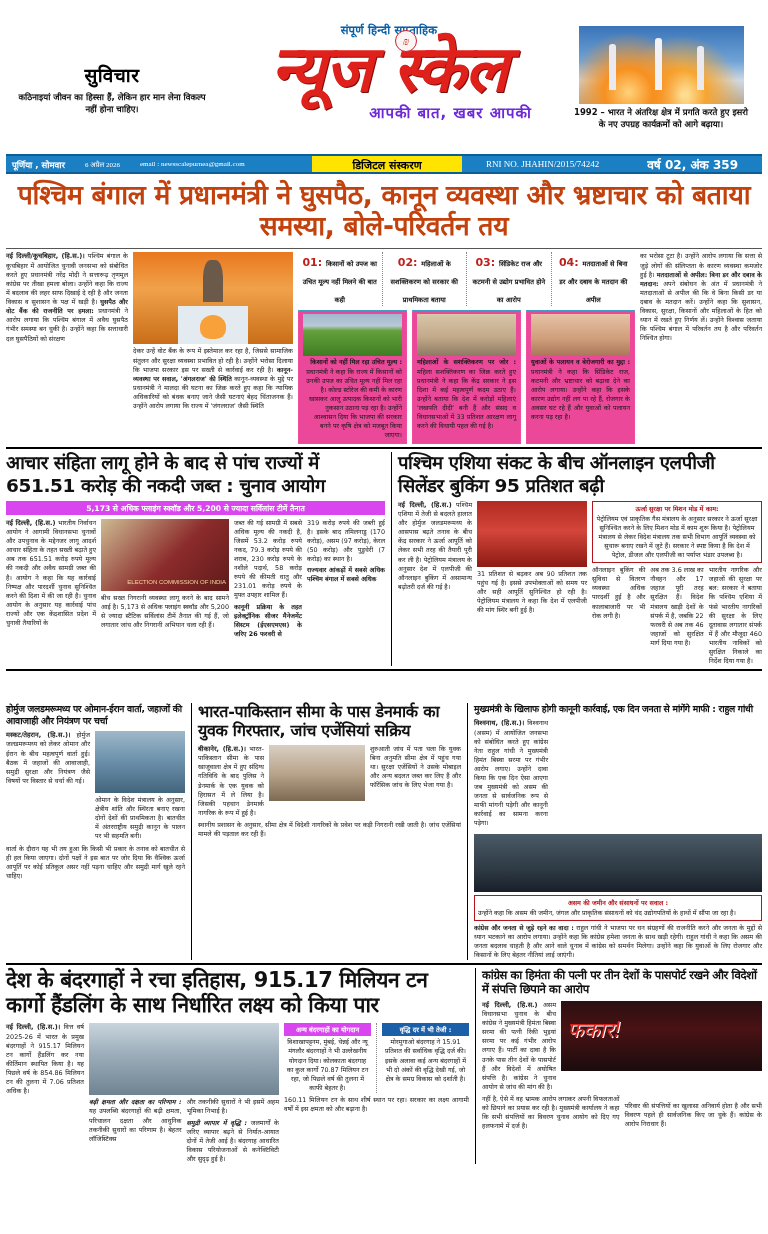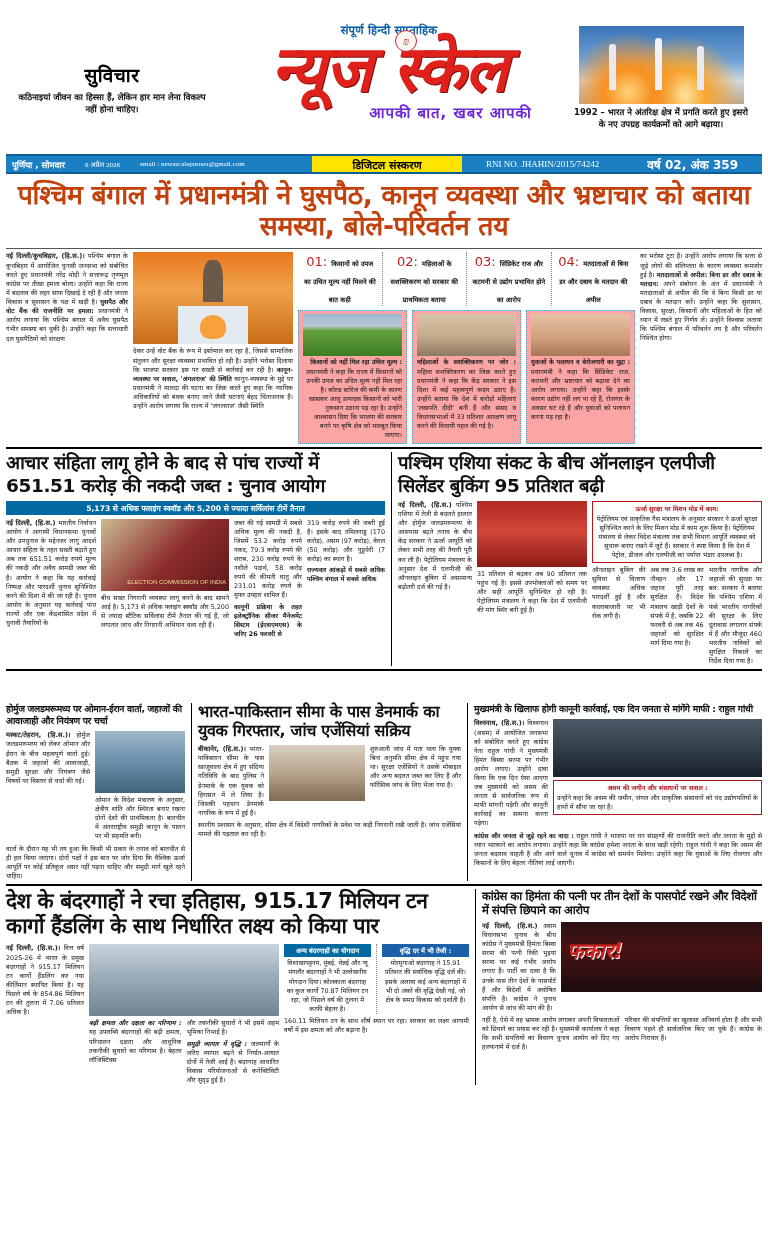--- a/index.html
+++ b/index.html
@@ -111,25 +111,25 @@
   .ph-crowd { background: linear-gradient(#d8c6a8 0%, #c2a98a 55%, #8d7a63 100%); }
   .ph-hands { background: linear-gradient(#e6c2a6 0%, #cf9d79 60%, #a9765a 100%); }
   .ph-money { background: linear-gradient(135deg,#cdbb92 0%, #8c2b2b 55%, #5e1a1a 100%); }
   .ph-cyl   { background: linear-gradient(#b22a22 0%, #d4453a 45%, #8b1b15 100%); }
   .ph-ship  { background: linear-gradient(#9fb7c9 0%, #6e93ad 45%, #43647d 100%); }
   .ph-room  { background: linear-gradient(#d8cfc2 0%, #b9a58c 50%, #7e6a52 100%); }
   .ph-rahul { background: linear-gradient(#4a5a66 0%, #2e3a44 60%, #18202a 100%); }
   .ph-port  { background: linear-gradient(#c9d5dd 0%, #9fb0bc 40%, #6f8391 100%); }
   .ph-himanta { background: linear-gradient(#2a1012 0%, #4a1214 40%, #1a0c0e 100%); }
   .dotted-box {
-    border: 1.6px dotted #4aa3c9; padding: 3px 4px; background: #fca5a5;
+    border: 1.6px dotted #4aa3c9; padding: 3px 4px; background: #ec4899;
   }
 
   .redbar {
-    background: #0369a1; color: #fff; font-weight: bold; text-align: center;
+    background: #d946ef; color: #fff; font-weight: bold; text-align: center;
     font-size: 7.6px; padding: 2px 4px; font-family: "DejaVu Sans", sans-serif;
   }
   .redbar-sm { font-size: 6.6px; }
   .bluebar {
     background: #1b5fa8; color: #fff; font-weight: bold; text-align: center;
     font-size: 6.6px; padding: 2px 4px; font-family: "DejaVu Sans", sans-serif;
   }
   .redhead-box { border: 1px solid #b4141b; }
   .redhead-box .hd { color: #b4141b; font-weight: bold; font-size: 6.4px;
     text-align: center; padding: 2px; font-family: "DejaVu Sans", sans-serif; }
@@ -138,21 +138,21 @@
   .s1 { display: flex; gap: 5px; }
   .s1 .c1 { width: 122px; }
   .s1 .c2 { width: 160px; }
   .s1 .c3 { flex: 1; }
   .s1 .c4 { width: 122px; }
 
   .points { display: flex; gap: 0; margin-bottom: 4px; }
   .pt { flex: 1; text-align: center; padding: 0 4px;
         border-right: 1px dotted #888; }
   .pt:last-child { border-right: none; }
-  .pt .num { color: #c0201c; font-weight: normal; font-size: 13px;
+  .pt .num { color: #c0201c; font-weight: bold; font-size: 11px;
              font-family: "DejaVu Sans", sans-serif; }
   .pt .txt { font-size: 6.6px; font-weight: bold; line-height: 1.35;
              font-family: "DejaVu Sans", sans-serif; display: inline; }
 
   
   .s2 { display: flex; gap: 6px; }
   .s2 .left { width: 386px; border-right: 1.5px solid #000; padding-right: 6px; }
   .s2 .right { flex: 1; }
   .sec2-head {
     font-family: "DejaVu Sans", sans-serif; font-weight: bold;
@@ -172,21 +172,21 @@
   .s4 { display: flex; gap: 6px; }
   .s4 .left { width: 470px; border-right: 1.5px solid #000; padding-right: 6px; }
   .s4 .right { flex: 1; }
   .sec4-head { font-family: "DejaVu Sans", sans-serif; font-weight: bold;
     font-size: 21px; line-height: 1.2; letter-spacing: -.4px; }
   .sec4-head.sm { font-size: 11.5px; line-height: 1.25; }
 
   .flexrow { display: flex; gap: 5px; }
   .capbold { font-weight: bold; font-size: 6.4px; font-family: "DejaVu Sans", sans-serif; font-style: italic; }
   .fakar {
-    position: absolute; color: #d0211c; font-weight: bold; font-style: italic;
+    position: absolute; color: #d0211c; font-weight: normal; font-style: italic;
     font-size: 21px; font-family: "DejaVu Sans", sans-serif;
     left: 6px; top: 14px; text-shadow: 1px 1px 0 #fff;
   }
 </style>
 </head>
 <body>
 
 <div class="page">
 
   <div class="masthead">
@@ -402,21 +402,21 @@
         </div>
         <div style="flex:1;">
           <div class="col-text">शुरुआती जांच में पता चला कि युवक बिना अनुमति सीमा क्षेत्र में पहुंच गया था। सुरक्षा एजेंसियों ने उसके मोबाइल और अन्य बदलत जब्त कर लिए हैं और फॉरेंसिक जांच के लिए भेजा गया है।</div>
         </div>
       </div>
       <div class="col-text" style="margin-top:3px;">स्थानीय प्रशासन के अनुसार, सीमा क्षेत्र में विदेशी नागरिकों के प्रवेश पर कड़ी निगरानी रखी जाती है। जांच एजेंसियां मामले की पड़ताल कर रही हैं।</div>
     </div>
 
     <div class="c">
       <div class="sec3-head sm">मुख्यमंत्री के खिलाफ होगी कानूनी कार्रवाई, एक दिन जनता से मांगेंगे माफी : राहुल गांधी</div>
-      <div class="flexrow" style="margin-top:4px;">
+      <div class="flexrow" style="margin-top:4px;flex-direction:column;">
         <div style="width:74px;">
           <div class="col-text">
             <span class="dateline">विश्वनाथ, (हि.स.)।</span>
             <span>विश्वनाथ (असम) में आयोजित जनसभा को संबोधित करते हुए कांग्रेस नेता राहुल गांधी ने मुख्यमंत्री हिमंत बिस्वा सरमा पर गंभीर आरोप लगाए।</span>
             <span>उन्होंने दावा किया कि एक दिन ऐसा आएगा जब मुख्यमंत्री को असम की जनता से सार्वजनिक रूप से माफी मांगनी पड़ेगी और कानूनी कार्रवाई का सामना करना पड़ेगा।</span>
           </div>
         </div>
         <div style="flex:1;">
           <div class="photo ph-rahul" style="height:58px;"></div>
           <div class="redhead-box" style="margin-top:3px;">
@@ -493,20 +493,20 @@
         <div style="flex:1;">
           <div class="photo ph-himanta" style="height:70px;">
             <div class="fakar">फकार!</div>
           </div>
         </div>
       </div>
       <div class="flexrow" style="margin-top:3px;">
         <div style="flex:1;">
             <div class="col-text">नहीं है, ऐसे में वह भ्रामक आरोप लगाकर अपनी विफलताओं को छिपाने का प्रयास कर रही है। मुख्यमंत्री कार्यालय ने कहा कि सभी संपत्तियों का विवरण चुनाव आयोग को दिए गए हलफनामे में दर्ज है।</div>
           </div>
-        <div style="flex:1;">
+        <div style="flex:1;margin-top:7px;">
             <div class="col-text">परिवार की संपत्तियों का खुलासा अनिवार्य होता है और सभी विवरण पहले ही सार्वजनिक किए जा चुके हैं। कांग्रेस के आरोप निराधार हैं।</div>
           </div>
       </div>
     </div>
   </div>
 
 </div>
 
 </body></html>

